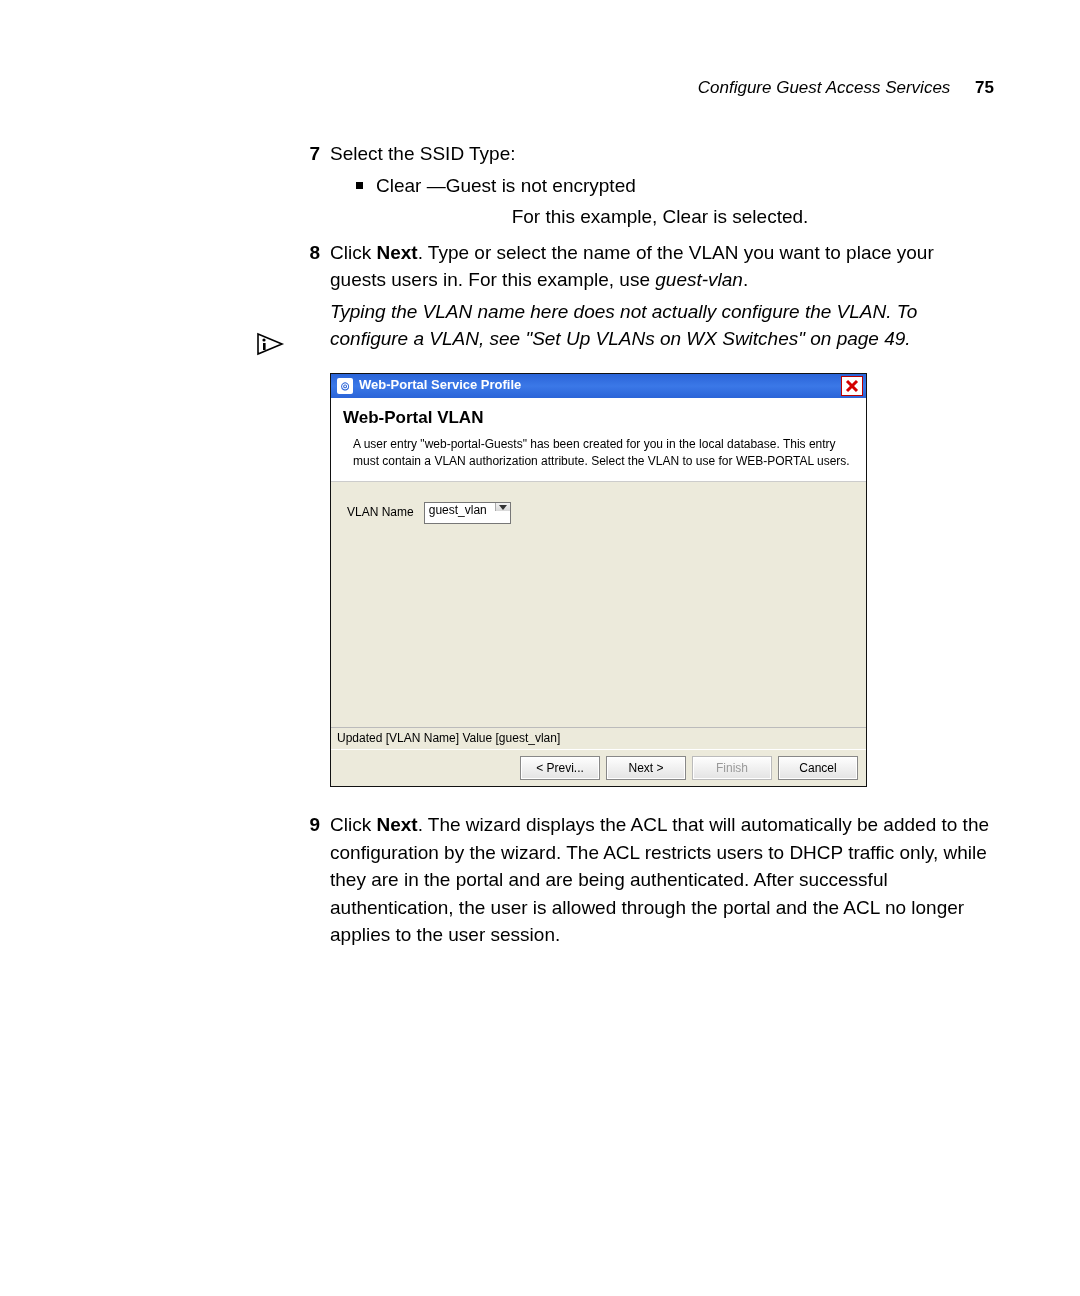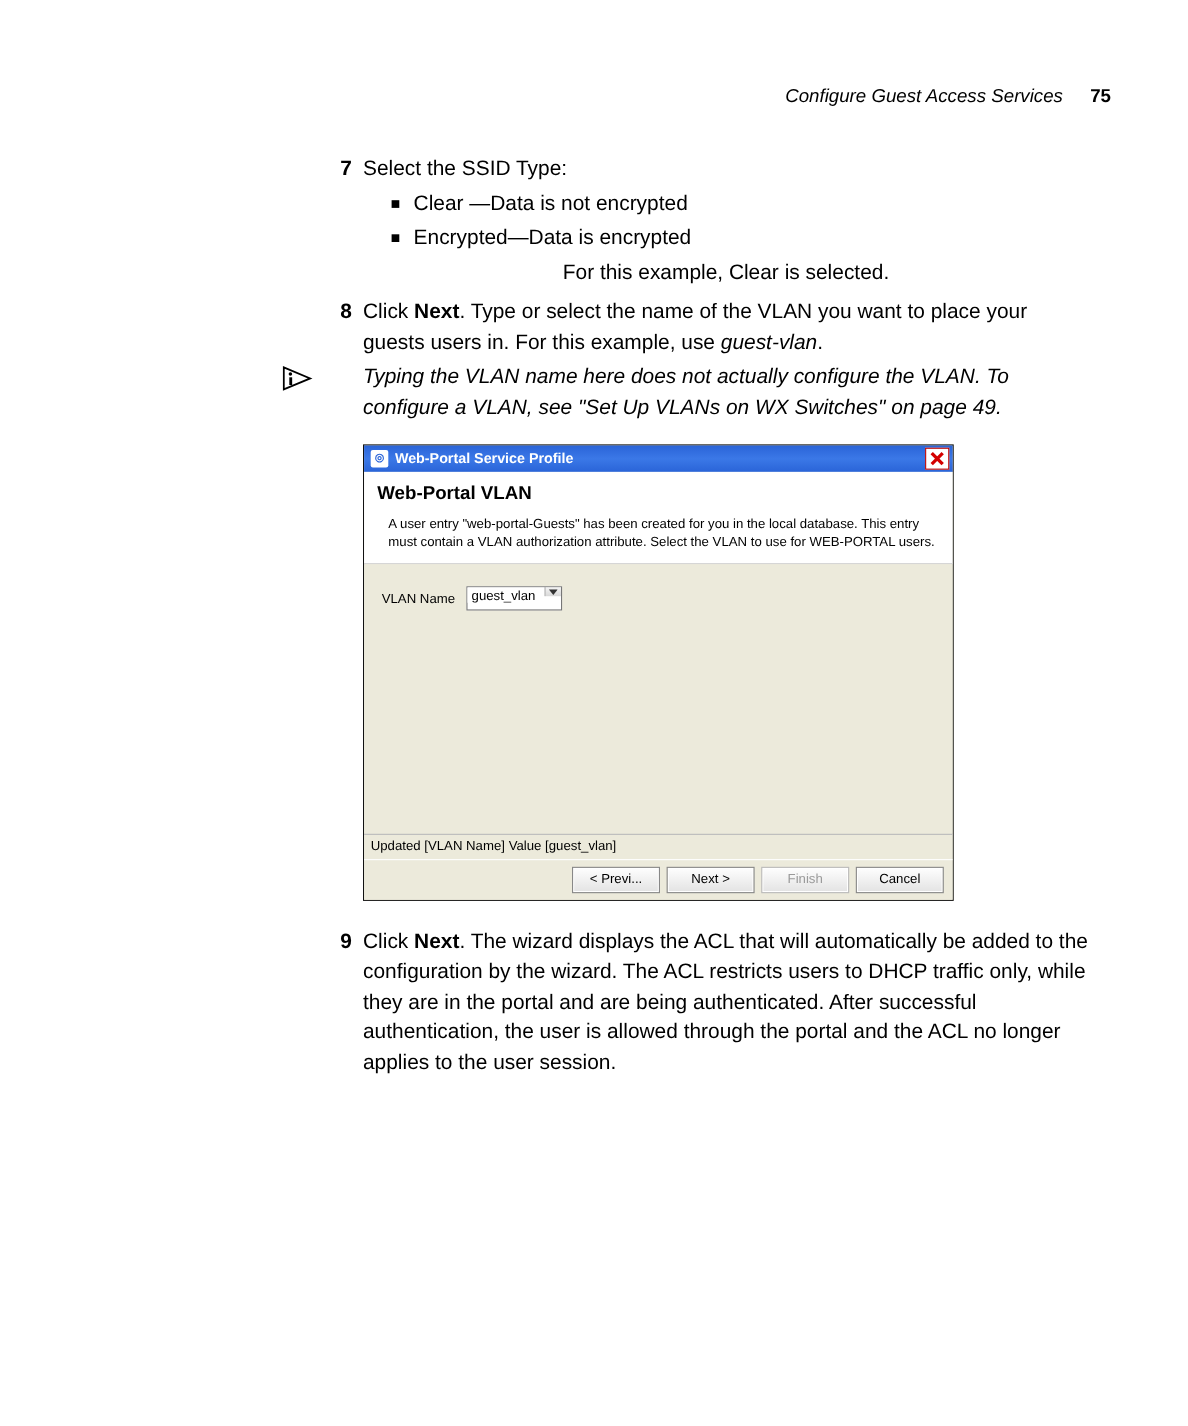--- a/index.html
+++ b/index.html
@@ -13,21 +13,21 @@
   .page {
     position: relative;
     width: 1080px;
     height: 1296px;
     padding-top: 70px;
     box-sizing: border-box;
   }
   .running-head {
     position: absolute;
     top: 78px;
-    right: 70px;
+    right: 86px;
     font-style: italic;
     font-size: 17px;
   }
   .running-head .pnum {
     font-style: normal;
     font-weight: 700;
     margin-left: 20px;
   }
   .body {
     position: absolute;
@@ -176,22 +176,21 @@
     <span class="pnum">75</span>
   </div>
 
   <div class="body">
 
     <div class="step">
       <div class="num">7</div>
       <div class="txt">Select the SSID Type:</div>
     </div>
     <ul class="sub-ul">
-      <li>Clear —Data is not encrypted</li>
-      <li>Encrypted—Data is encrypted</li>
+      <li>Clear —Guest is not encrypted</li>
     </ul>
     <div class="follow">For this example, Clear is selected.</div>
 
     <div class="step">
       <div class="num">8</div>
       <div class="txt">
         <span>Click </span><b>Next</b><span>. Type or select the name of the VLAN you want to place your guests users in. For this example, use </span><i>guest-vlan</i><span>.</span>
       </div>
     </div>
 

